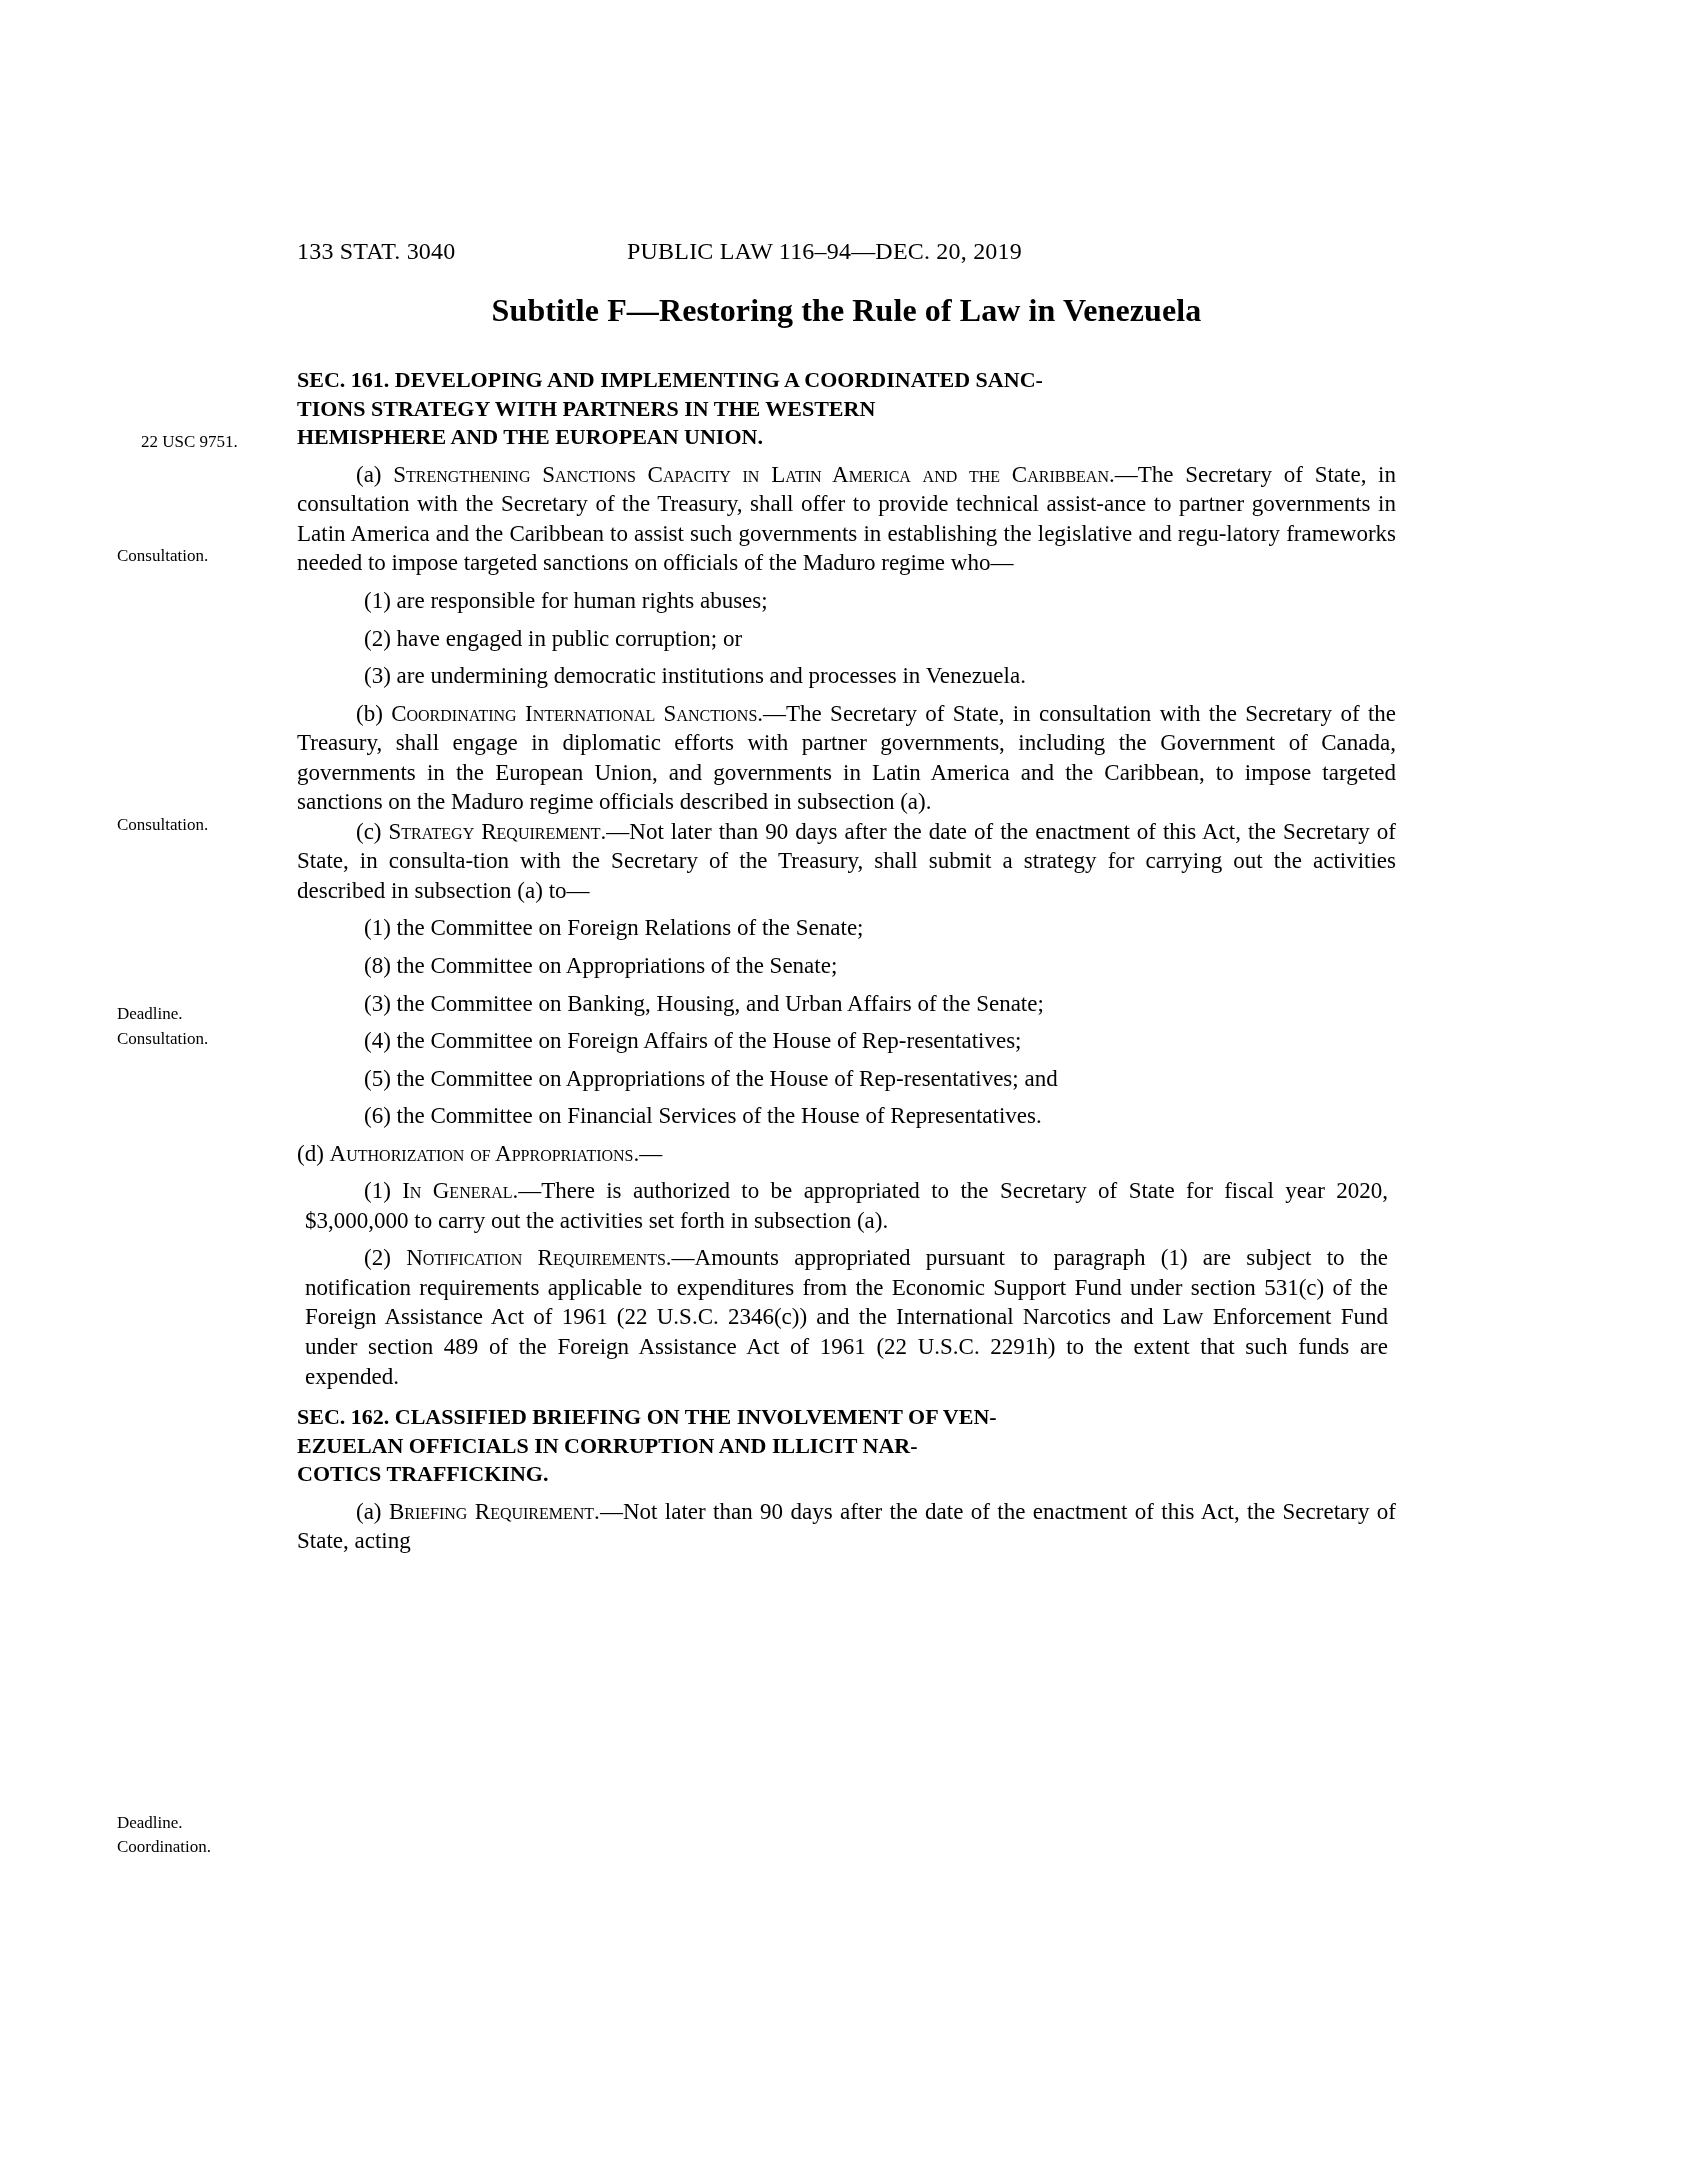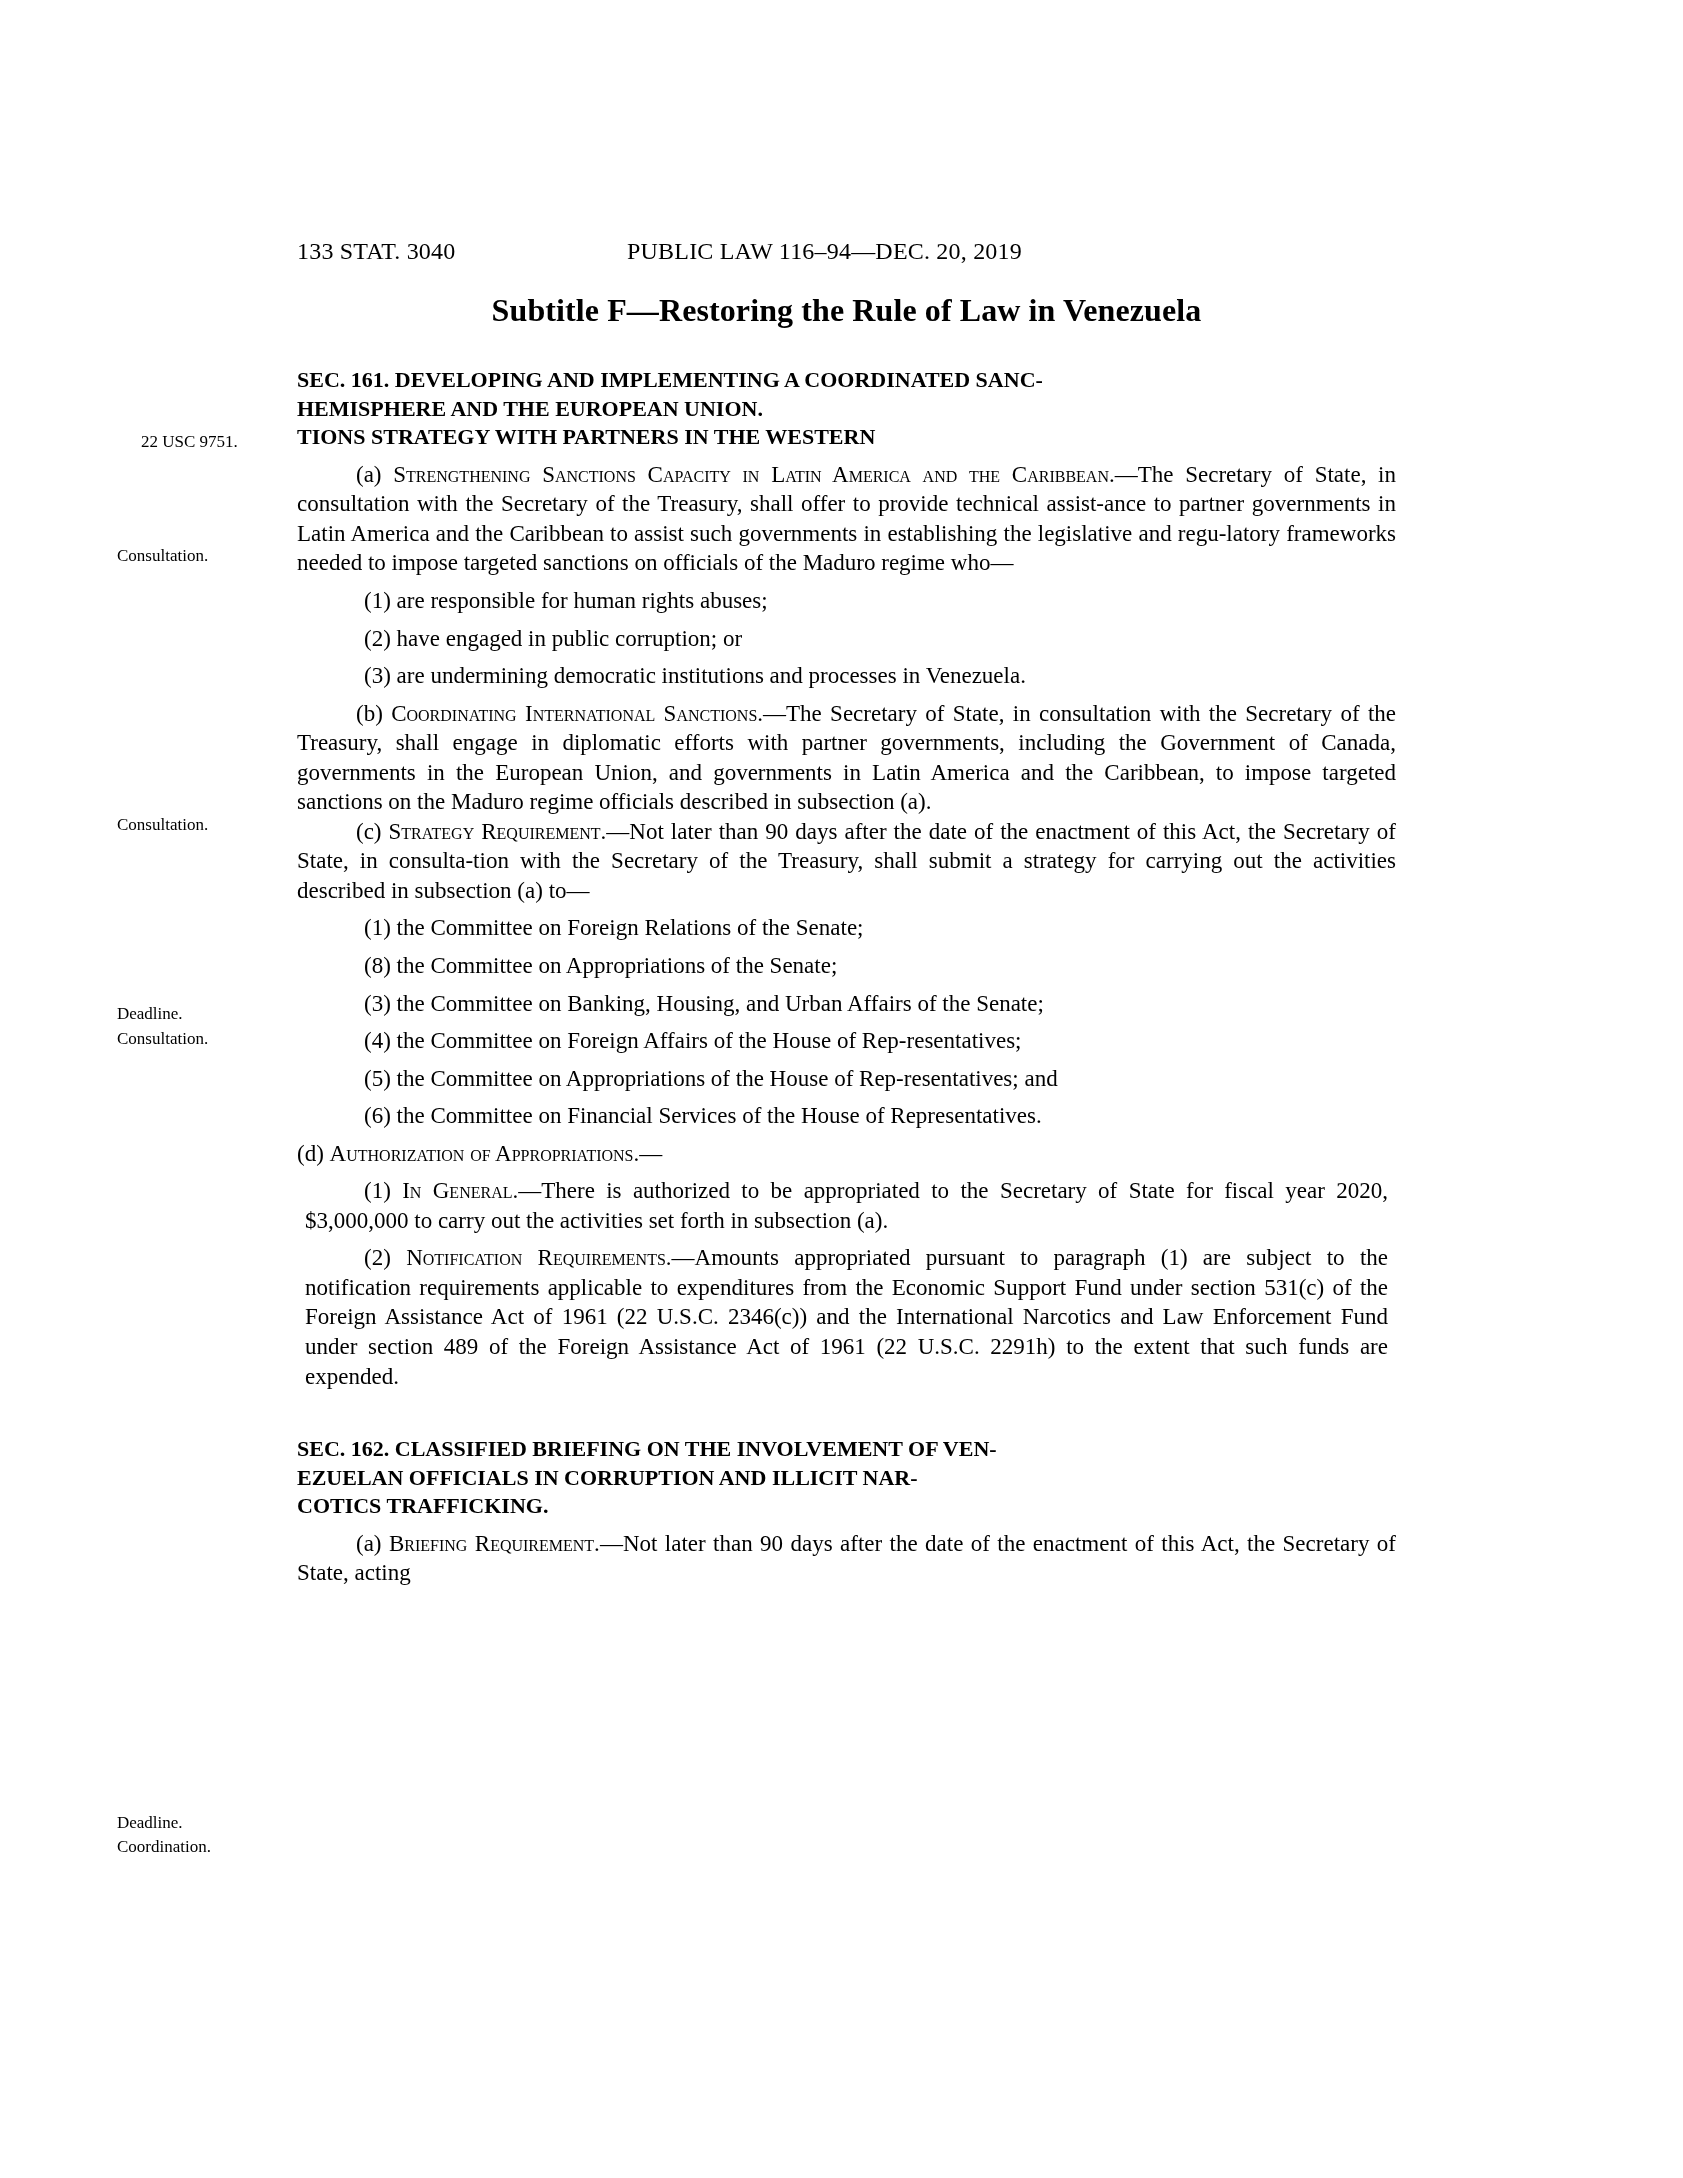--- a/index.html
+++ b/index.html
@@ -66,21 +66,21 @@
     text-align-last: left;
     margin: 10px 0 8px 0;
     padding-left: 0;
   }
   .sec-head .hang {
     display: block;
     padding-left: 117px;
     text-indent: -117px;
   }
   .sec-head-2 {
-    margin-top: 44px;
+    margin-top: 12px;
   }
 
   
   p.body {
     font-size: 23px;
     line-height: 1.285;
     text-align: justify;
     margin: 0;
     text-indent: 59px;
     hyphens: manual;
@@ -139,22 +139,22 @@
 
     <div class="runhead">
       <span class="stat">133 STAT. 3040</span>
       <span class="law">PUBLIC LAW 116–94—DEC. 20, 2019</span>
     </div>
 
     <div class="subtitle">Subtitle F—Restoring the Rule of Law in Venezuela</div>
 
     <div class="sec-head">
       <span class="hang">SEC. 161. DEVELOPING AND IMPLEMENTING A COORDINATED SANC-</span>
+      <span class="hang">TIONS STRATEGY WITH PARTNERS IN THE WESTERN</span>
       <span class="hang">HEMISPHERE AND THE EUROPEAN UNION.</span>
-      <span class="hang">TIONS STRATEGY WITH PARTNERS IN THE WESTERN</span>
     </div>
 
     <p class="body"><span>(a) </span><span class="sc">Strengthening Sanctions Capacity in Latin America and the Caribbean.</span><span>—The Secretary of State, in consultation with the Secretary of the Treasury, shall offer to provide technical assist-ance to partner governments in Latin America and the Caribbean to assist such governments in establishing the legislative and regu-latory frameworks needed to impose targeted sanctions on officials of the Maduro regime who—</span></p>
 
     <p class="item">(1) are responsible for human rights abuses;</p>
     <p class="item">(2) have engaged in public corruption; or</p>
     <p class="item">(3) are undermining democratic institutions and processes in Venezuela.</p>
 
     <p class="body"><span>(b) </span><span class="sc">Coordinating International Sanctions.</span><span>—The Secretary of State, in consultation with the Secretary of the Treasury, shall engage in diplomatic efforts with partner governments, including the Government of Canada, governments in the European Union, and governments in Latin America and the Caribbean, to impose targeted sanctions on the Maduro regime officials described in subsection (a).</span></p>
 

